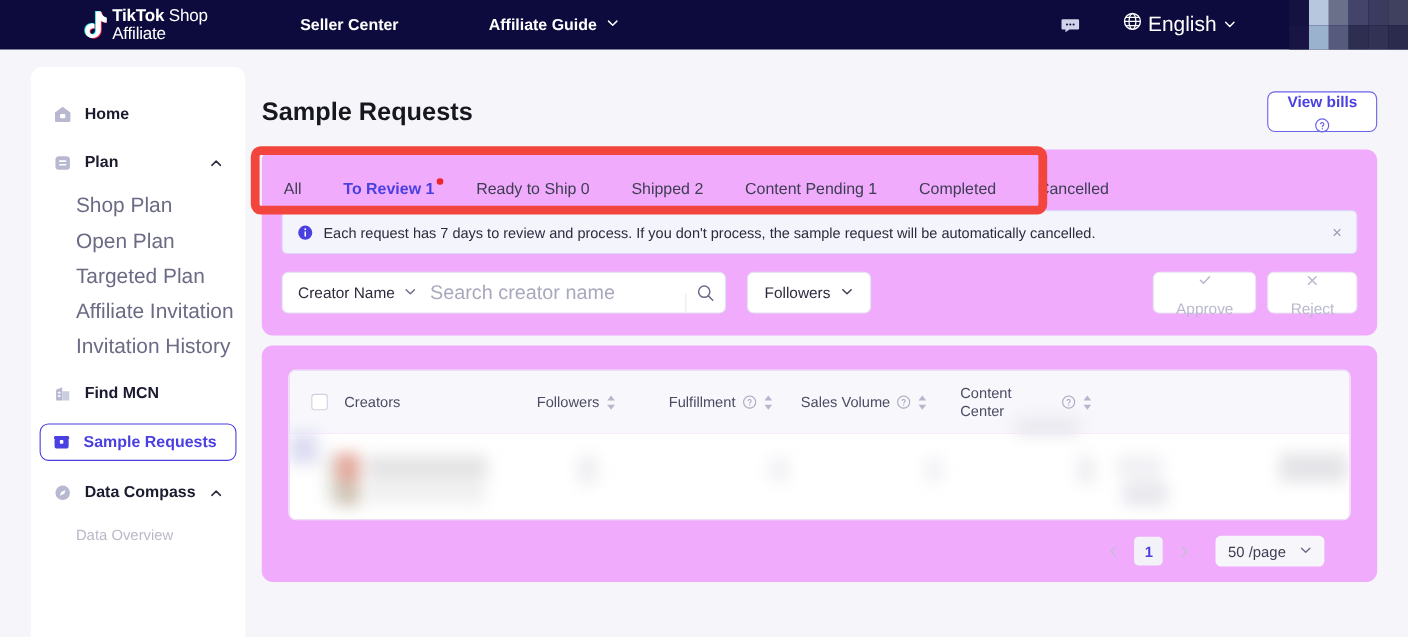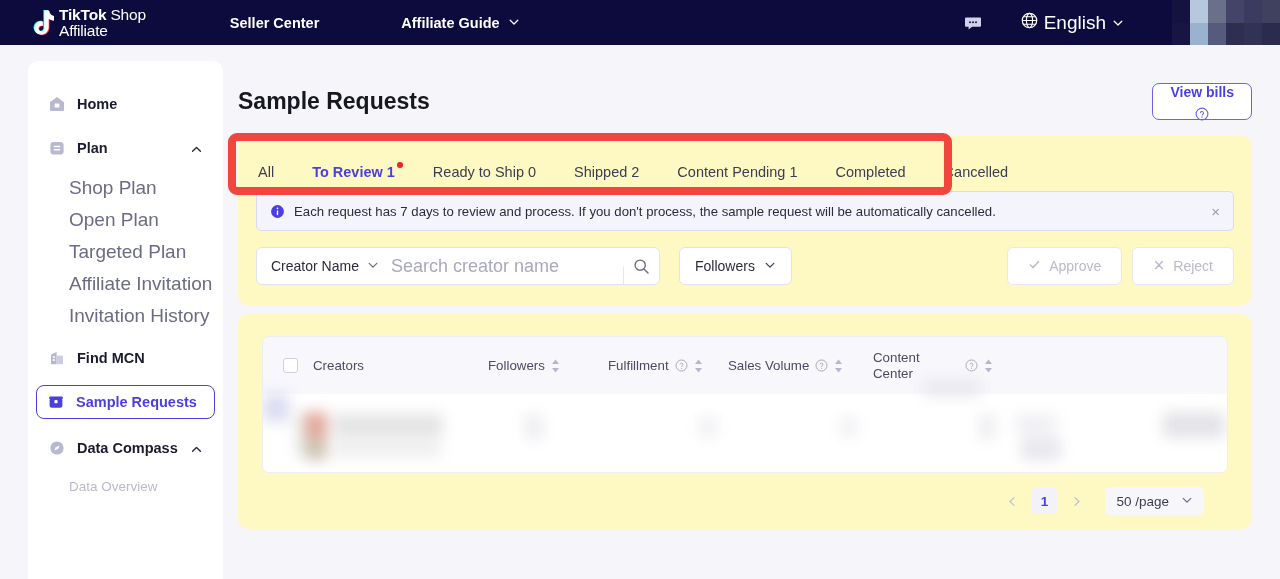--- a/index.html
+++ b/index.html
@@ -8,21 +8,21 @@
     overflow: hidden;
     font-family: "Liberation Sans", sans-serif;
     background: #f5f5fa;
   }
 
   
   .topnav {
     position: absolute; top: 0; left: 0;
     width: 1280px; height: 45px;
     background: #0d0b3d;
-    display: flex; align-items: center;
+    display: flex; align-items: center; padding-left: 43px;
   }
   .brand { display: flex; align-items: center; margin-left: 28px; }
   .tiktok-note { position: relative; width: 26px; height: 28px; margin-right: 5px; }
   .tiktok-note svg { display:block; }
   .brand-text { color: #fff; line-height: 1.02; }
   .brand-l1 { font-size: 15.5px; font-weight: 700; letter-spacing: -0.2px; }
   .brand-l1 .thin { font-weight: 400; }
   .brand-l2 { font-size: 15.5px; font-weight: 400; letter-spacing: -0.2px; }
 
   .nav-link {
@@ -102,21 +102,21 @@
     background: #fff; color: #4a3fe0;
     font-size: 14px; font-weight: 700;
     height: 37px; padding: 0 17px;
     display: flex; align-items: center; gap: 7px;
     font-family: "Liberation Sans", sans-serif;
     cursor: pointer;
     flex-direction: column;
   }
 
   .card {
-    background: #fef9c3; border-radius: 10px;
+    background: #f0abfc; border-radius: 10px;
     margin-top: 9px; position: relative;
   }
 
   
   .tabs-card { padding: 0 20px; }
   .tabs { display: flex; align-items: flex-end; height: 55px; }
   .tab {
     font-size: 14.5px; color: #3d3d52;
     padding: 0 0 11px 0; margin-right: 38px;
     position: relative; white-space: nowrap;
@@ -200,20 +200,21 @@
   }
   .act-group { margin-left: auto; display: flex; gap: 10px; }
   .act-btn {
     height: 38px; padding: 0 20px;
     border: 1px solid #e7e7f1; border-radius: 6px;
     background: #fff; color: #b9b9cd;
     font-size: 14px;
     font-family: "Liberation Sans", sans-serif;
     display: flex; align-items: center; gap: 8px;
     white-space: nowrap;
+    flex-direction: column;
   }
 
   
   .table-card { padding: 22px 24px 14px 24px; margin-top: 9px; }
   .table-inner {
     border: 1px solid #ededf5; border-radius: 7px;
     overflow: hidden;
   }
   .thead {
     display: flex; align-items: center;

